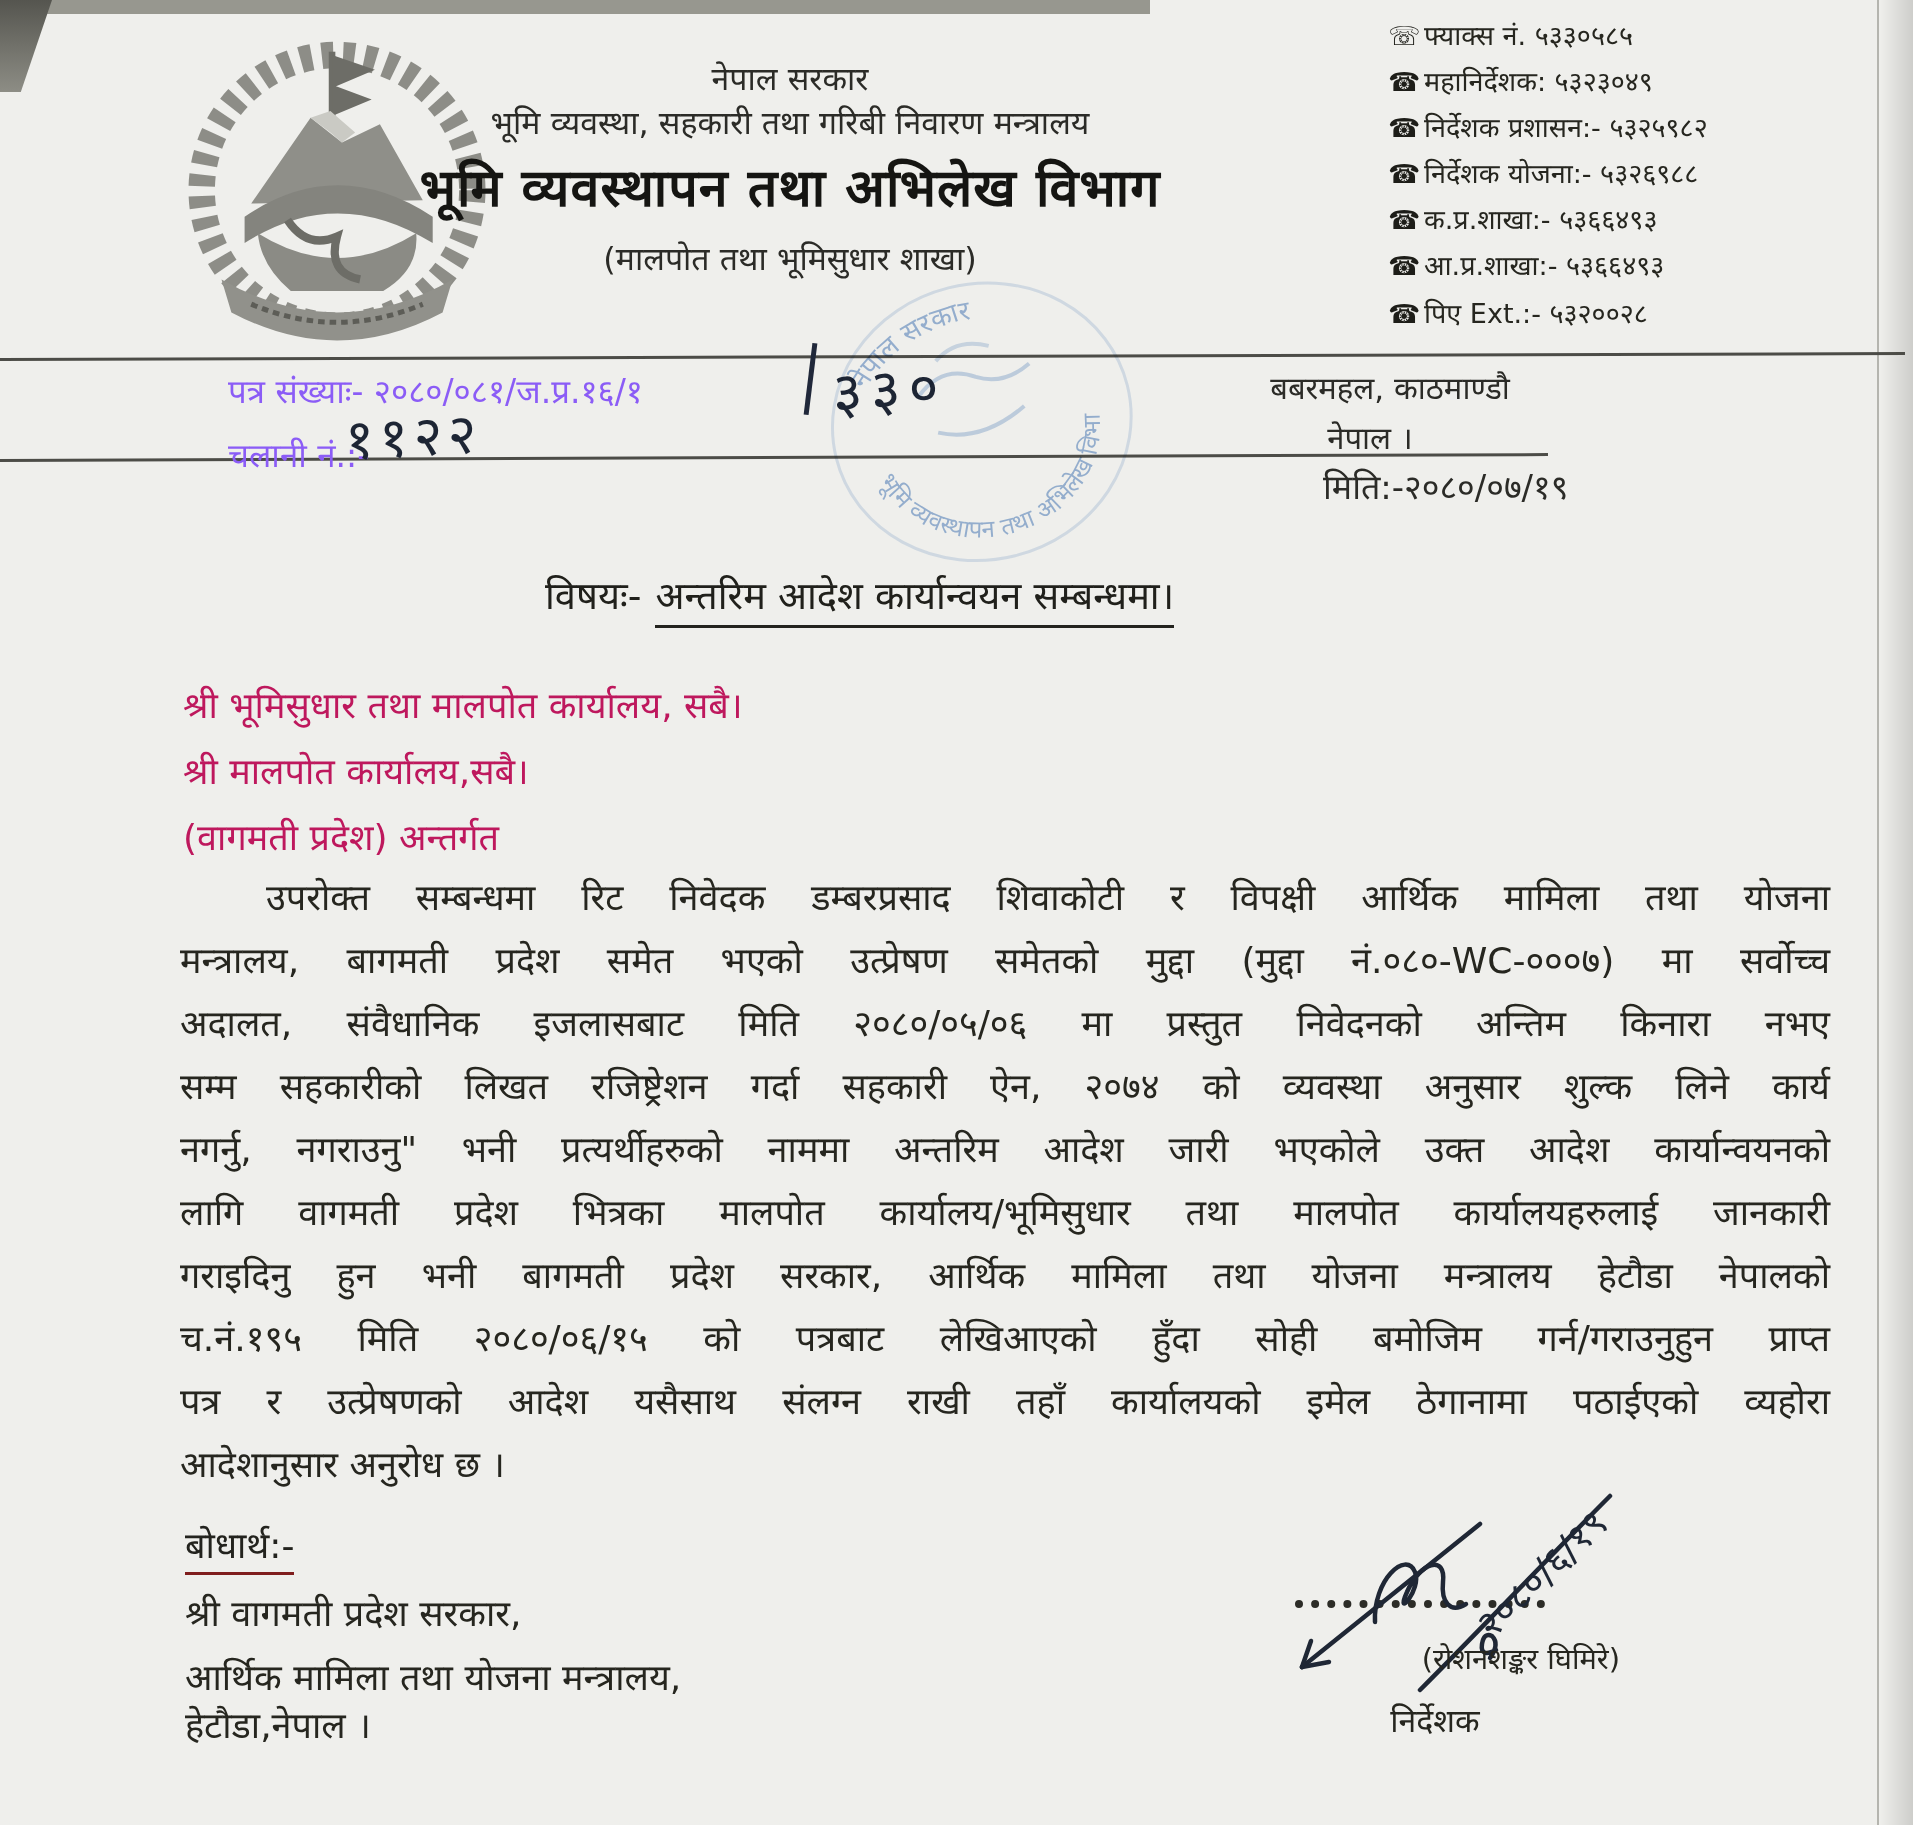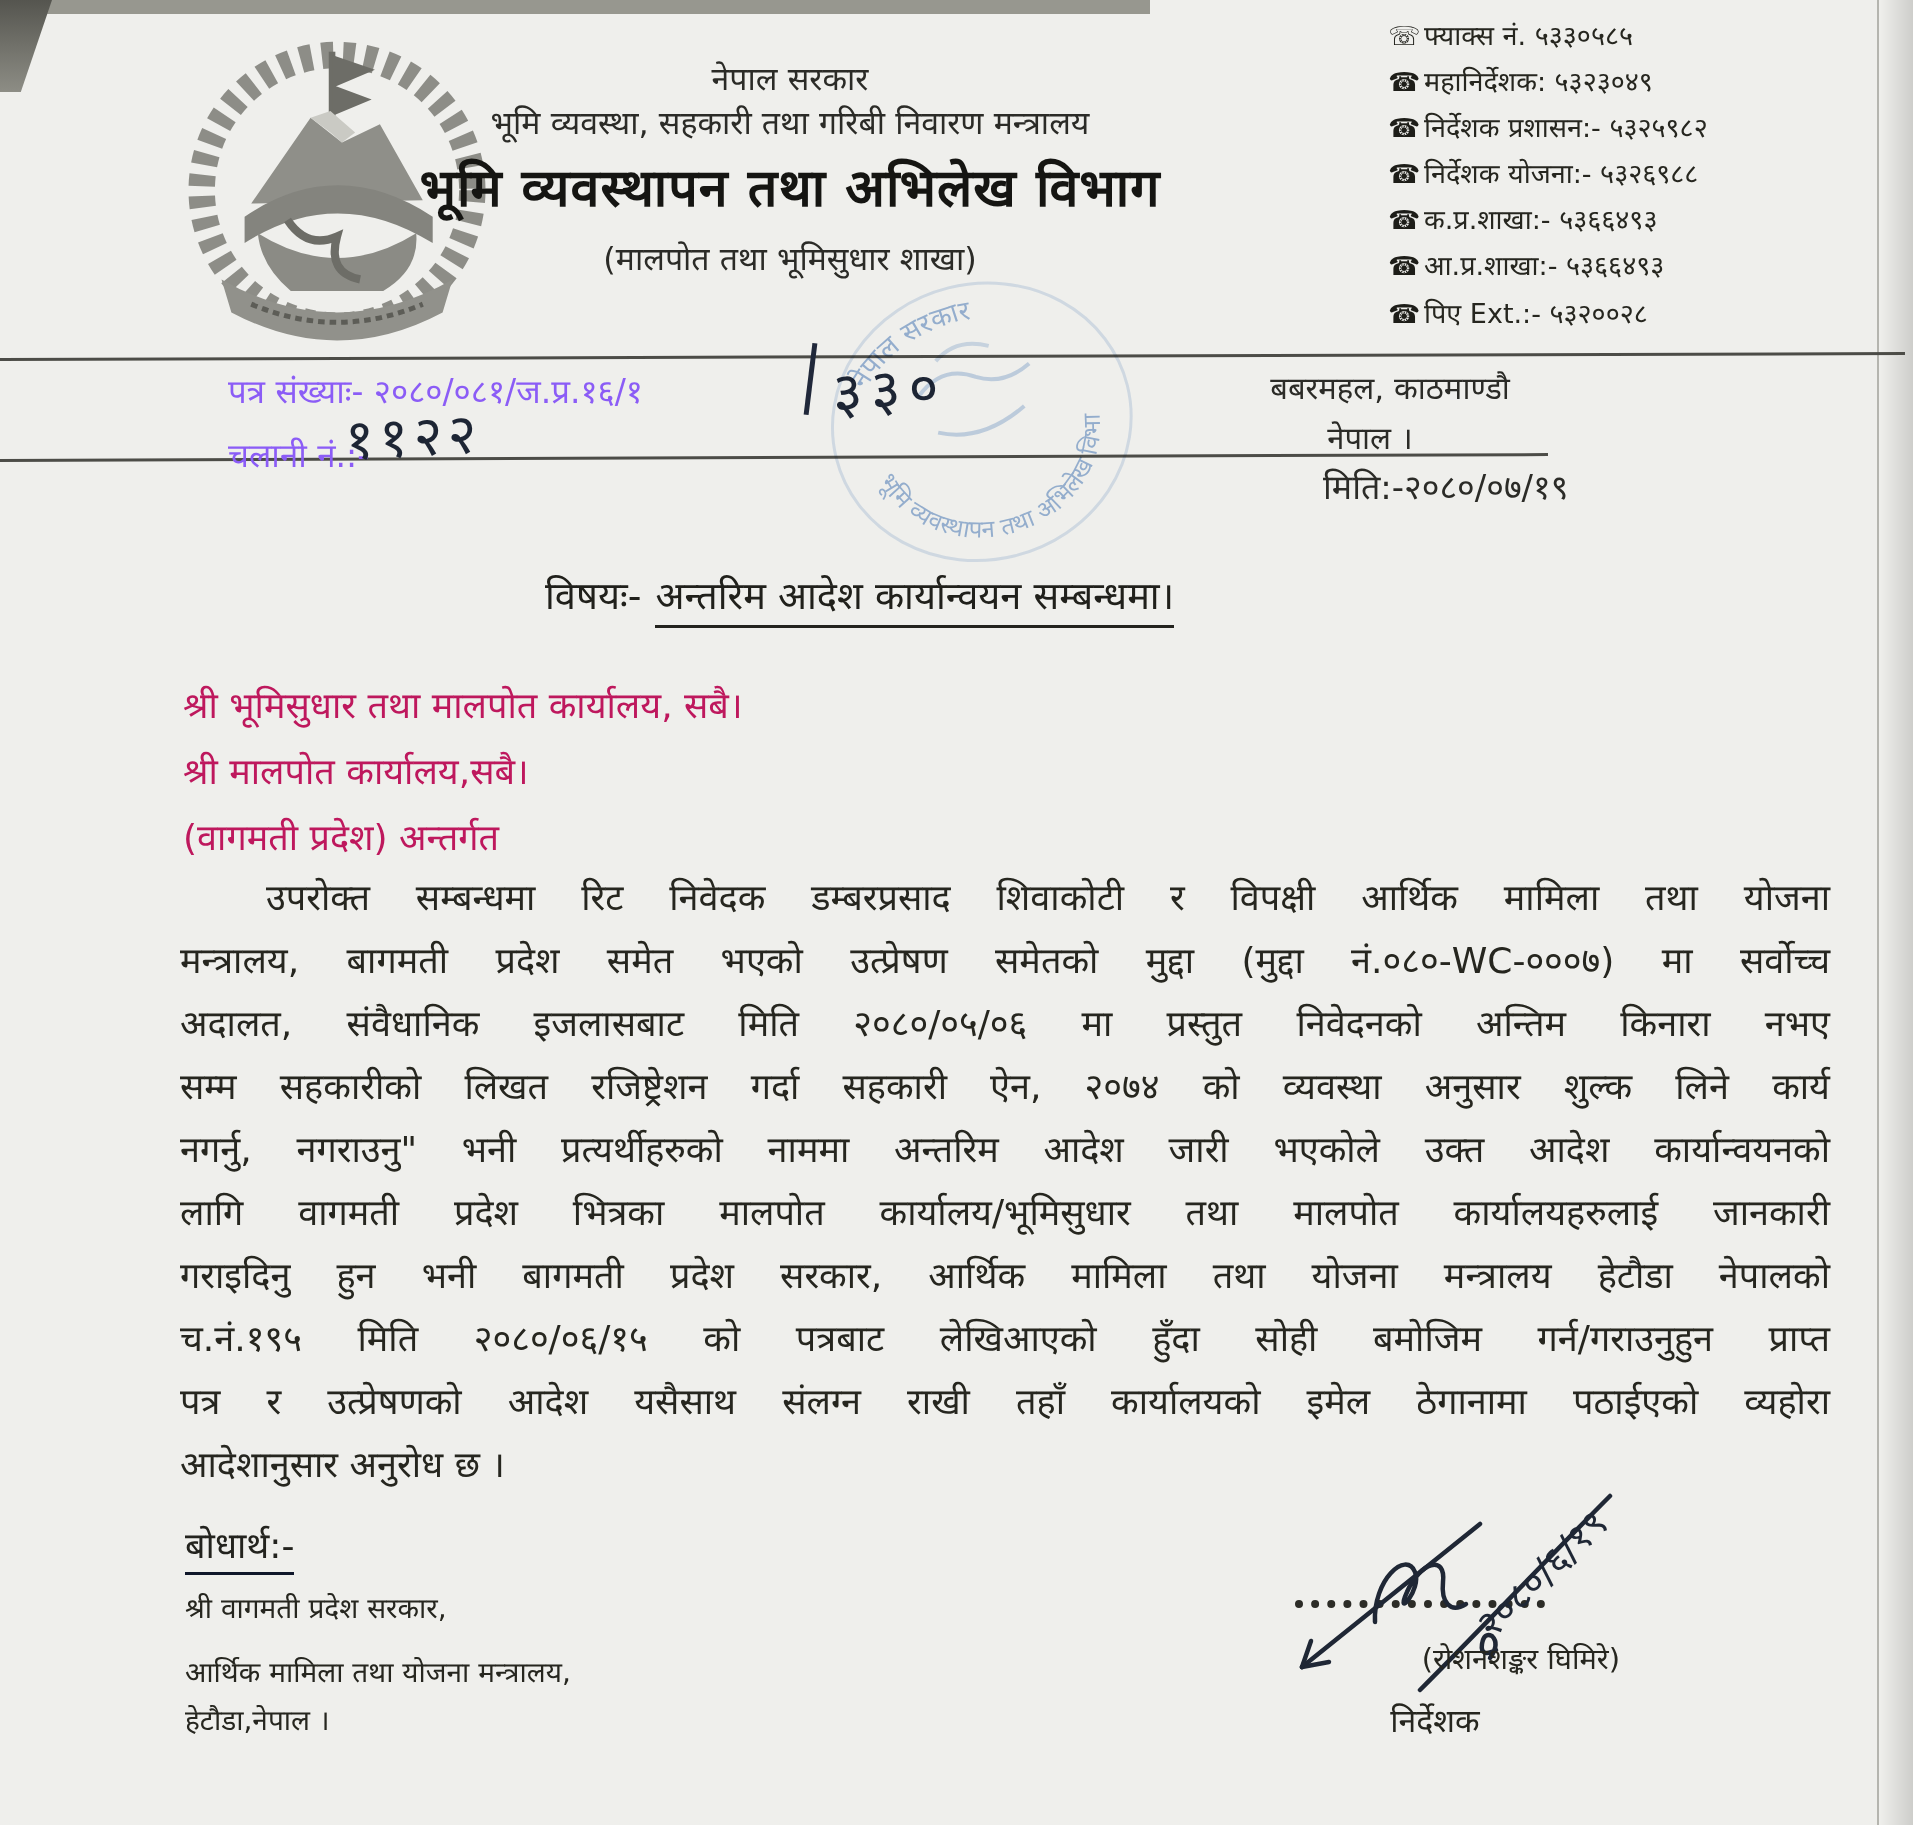--- a/index.html
+++ b/index.html
@@ -43,22 +43,22 @@
 
   
   .addr{left:183px;font-size:36px;color:#be185d;}
   .bline{position:absolute;left:180px;width:1650px;font-size:36px;line-height:64px;height:64px;
          text-align:justify;text-align-last:justify;color:#26261f;}
   .bline.first{padding-left:86px;width:1564px;}
   .bline.last{text-align-last:left;}
 
   
   .cc-head{left:185px;top:1520px;font-size:36px;color:#23231e;}
-  .cc-head span{display:inline-block;border-bottom:3px solid #0f172a;padding-bottom:3px;}
-  .cc-line{left:185px;font-size:28px;color:#26261f;}
+  .cc-head span{display:inline-block;border-bottom:3px solid #7f1d1d;padding-bottom:3px;}
+  .cc-line{left:185px;font-size:36px;color:#26261f;}
 
   
   .dots{left:1295px;top:1592px;width:250px;height:8px;border-bottom:8px dotted #2c2c27;}
   .sig-name{left:1250px;top:1638px;width:370px;text-align:right;font-size:29px;color:#26261f;}
   .sig-title{left:1250px;top:1698px;width:370px;text-align:center;font-size:32px;color:#26261f;}
 
   
   .stamp{left:785px;top:242px;width:390px;height:345px;transform:rotate(-14deg);
          opacity:.55;mix-blend-mode:multiply;}
 </style>

